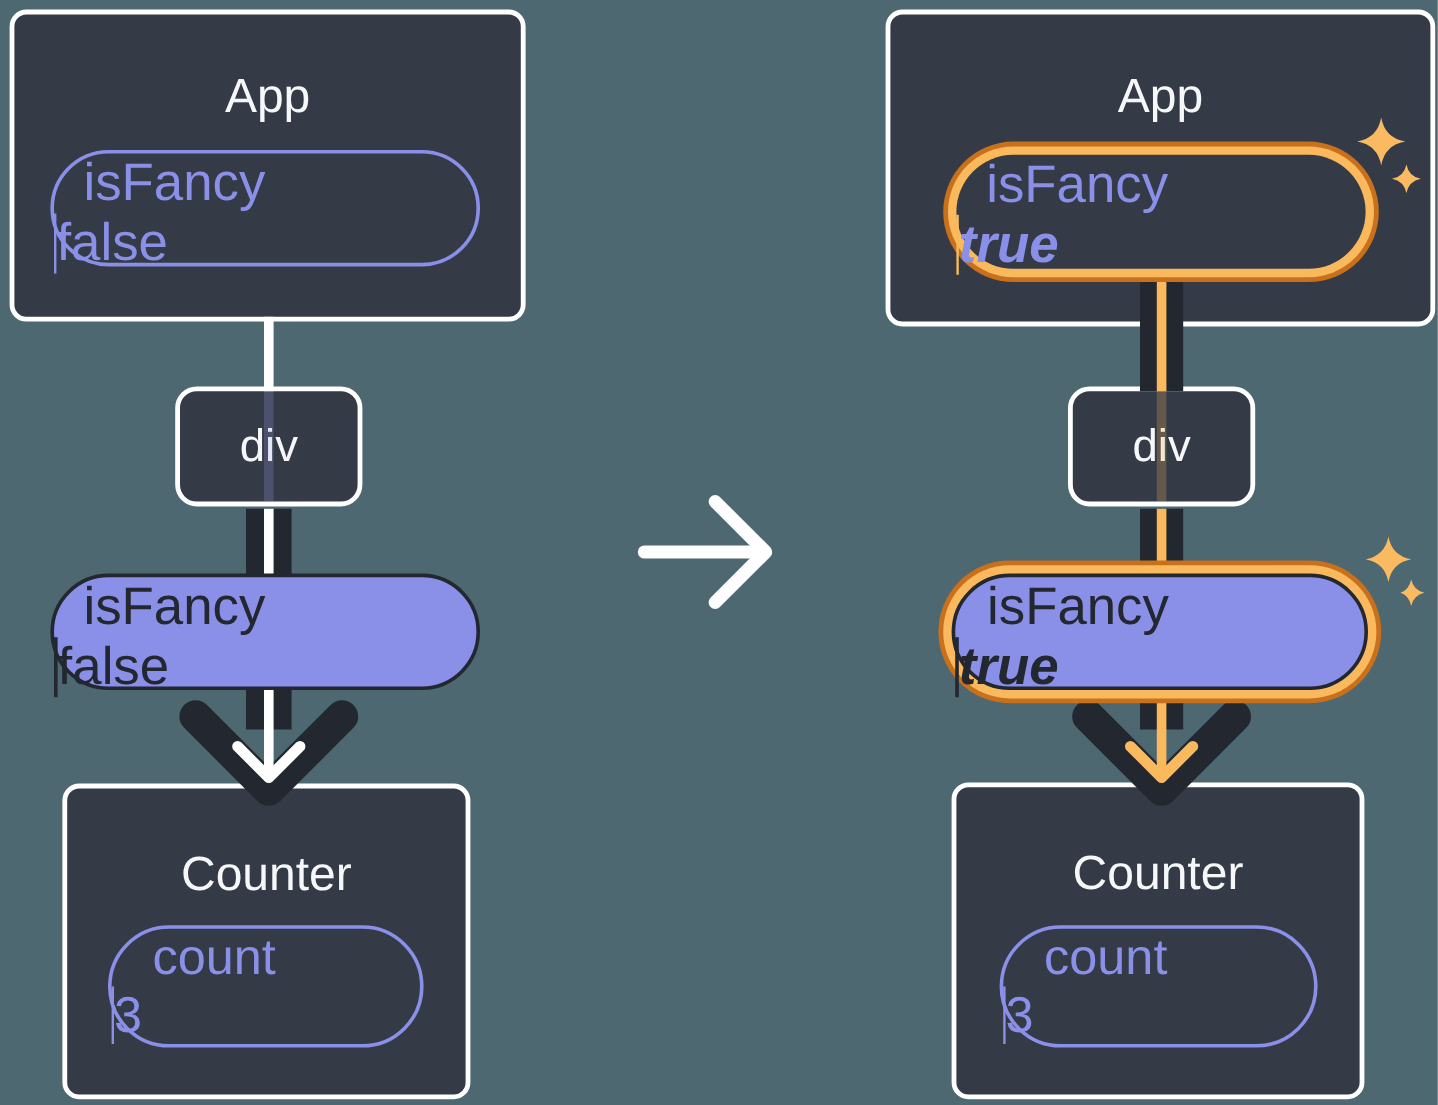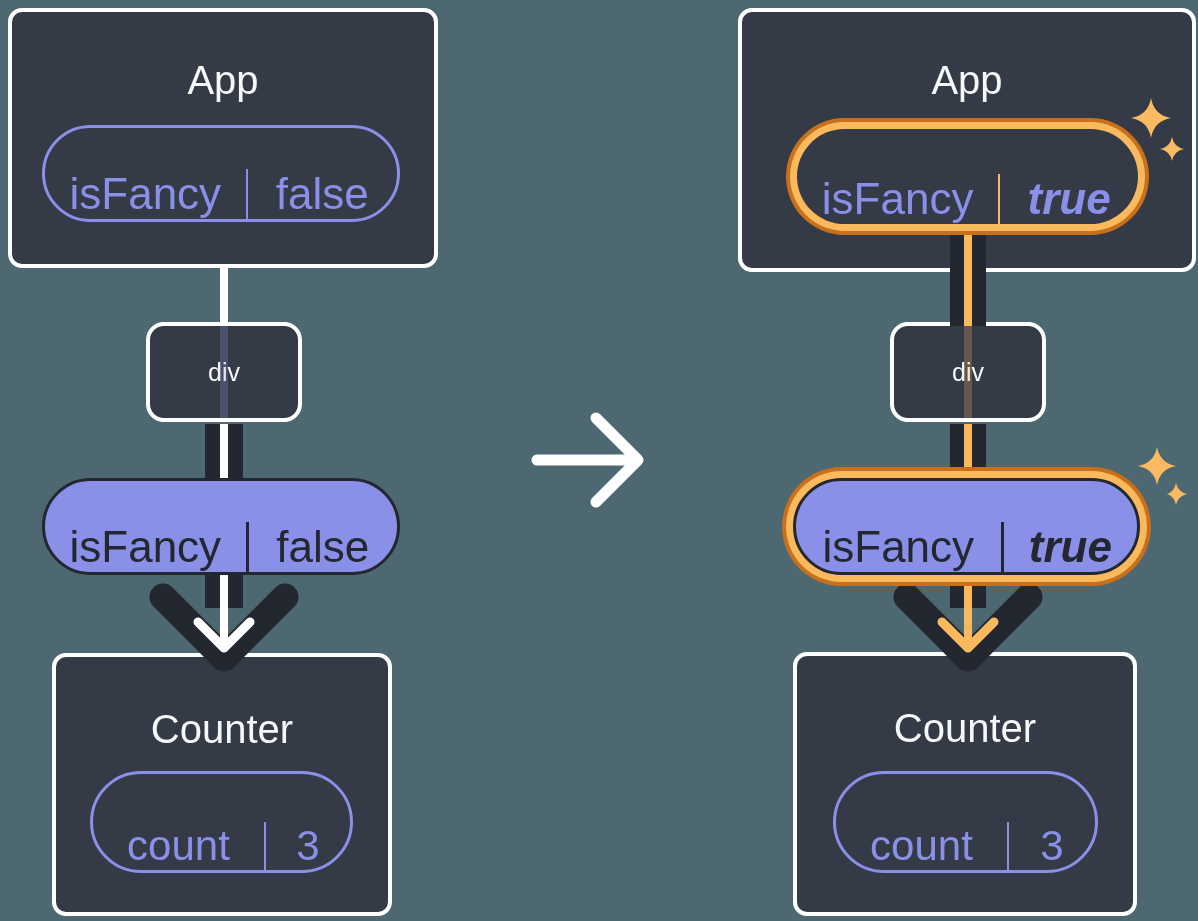--- a/index.html
+++ b/index.html
@@ -15,26 +15,27 @@
     background:#343A46;border:4px solid #FFFFFF;border-radius:16px;
     text-align:center;
   }
   .node-title{
     color:#F6F7F9;font-size:40px;line-height:1;display:block;
   }
   .small-node{
     display:flex;align-items:center;justify-content:center;
     border-radius:18px;
   }
-  .small-node .node-title{font-size:25px;}
+  .small-node .node-title{font-size:38px;}
   
   .pill{
     position:absolute;box-sizing:border-box;z-index:2;
-    display:flex;align-items:flex-end;border-radius:999px;
+    display:flex;align-items:flex-start;border-radius:999px;
     font-size:44px;
+    flex-direction:column;
   }
   .pill-cell{
     display:flex;align-items:center;justify-content:center;
     box-sizing:border-box;min-width:0;
   }
   .pill-cell.value{flex:1;}
   .pill-outline{border:3px solid #8A90E8;color:#8A90E8;}
   .pill-outline .pill-cell.value{border-left:2px solid #8A90E8;}
   .pill-filled{background:#8A90E8;border:3px solid #23272F;color:#23272F;}
   .pill-filled .pill-cell.value{border-left:3px solid #23272F;}

